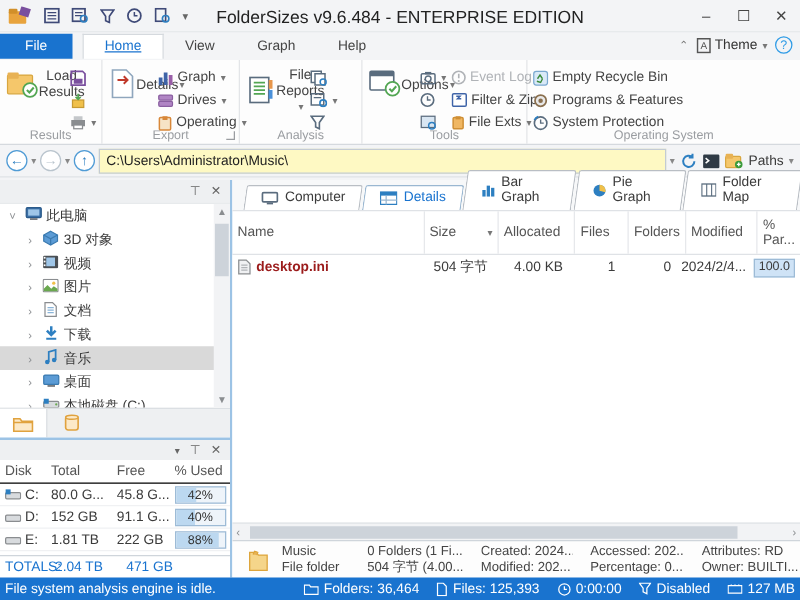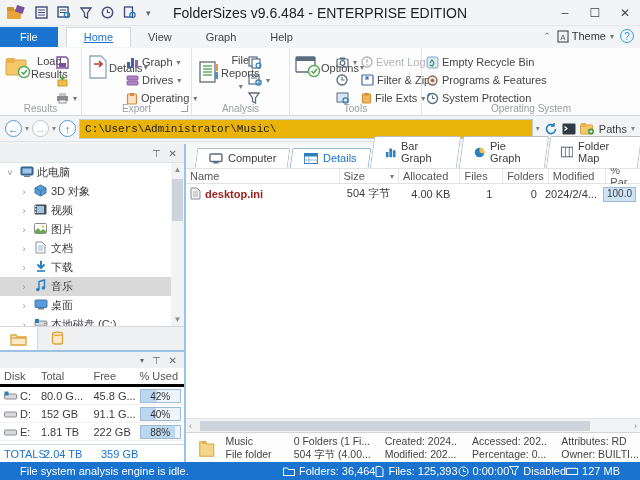--- a/index.html
+++ b/index.html
@@ -37,21 +37,21 @@
   .smallbtn { display:flex; align-items:center; gap:3px; height:16px; color:#444; white-space:nowrap; }
   .smallbtn.disabled { color:#b0b3b7; }
   .drop { font-size:8px; color:#777; margin-left:1px; }
   .launcher { position:absolute; right:3px; bottom:3px; width:7px; height:7px; border-right:1px solid #9a9da1; border-bottom:1px solid #9a9da1; }
 
   
   .addrbar { height:26px; background:#f3f4f6; display:flex; align-items:center; padding:0 5px; gap:3px; border-bottom:1px solid #dfe2e6; }
   .navcirc { width:17px; height:17px; border-radius:50%; border:1px solid #4f9bd5; color:#2d7fc1; font-size:11px; display:flex; align-items:center; justify-content:center; background:#fff; }
   .navcirc.dis { border-color:#b9c4cd; color:#b9c4cd; }
   .navdrop { font-size:8px; color:#888; }
-  .addr-input { flex:1; height:20px; background:#eab308; border:1px solid #c3cbd4; display:flex; align-items:center; padding:0 5px; font-size:11px; color:#222;font-family:Liberation Mono, monospace; }
+  .addr-input { flex:1; height:20px; background:#fef9c3; border:1px solid #c3cbd4; display:flex; align-items:center; padding:0 5px; font-size:11px; color:#222; }
   .addr-tools { display:flex; align-items:center; gap:4px; }
 
   
   .main { position:absolute; top:144px; bottom:18px; left:0; right:0; display:flex; }
   .leftpane { width:186px; border-right:2px solid #9cc3e5; display:flex; flex-direction:column; background:#fff; }
   .pane-head { height:18px; background:#eef0f2; display:flex; align-items:center; justify-content:flex-end; gap:8px; padding:0 7px; color:#666; }
   .pin { font-size:10px; } .xbtn { font-size:10px; }
   .tree { flex:1; position:relative; overflow:hidden; background:#fff; border-top:1px solid #e0e3e6; }
   .trow { display:flex; align-items:center; height:19px; padding-left:4px; gap:3px; white-space:nowrap; }
   .trow .chev { width:12px; color:#8a8d90; font-size:9px; text-align:center; }
@@ -62,57 +62,57 @@
   .tree-thumb { position:absolute; right:1px; top:16px; width:11px; height:42px; background:#cdd3da; }
   .tree-tabs { height:24px; display:flex; border-top:1px solid #d5d9de; background:#eef0f2; }
   .ttab { width:38px; display:flex; align-items:center; justify-content:center; }
   .ttab.active { background:#fff; border-right:1px solid #d5d9de; }
 
   
   .diskpane { height:112px; border-top:2px solid #9cc3e5; display:flex; flex-direction:column; background:#fff; }
   .disk-head { height:16px; background:#eef0f2; display:flex; align-items:center; justify-content:flex-end; gap:8px; padding:0 7px; color:#666; }
   .disk-table { flex:1; font-size:11px; }
   .drow { display:flex; align-items:center; height:18px; border-bottom:1px solid #f0f1f3; }
-  .drow.hdr { color:#555; border-bottom:3px solid #000000; height:19px; }
+  .drow.hdr { color:#555; border-bottom:1px solid #000000; height:19px; }
   .dc1 { width:44px; padding-left:4px; display:flex; gap:3px; align-items:center; }
   .dc2 { width:57px; } .dc3 { width:50px; }
   .dc4 { width:48px; padding-right:3px; }
   .pbar { position:relative; height:14px; border:1px solid #9dbbd6; background:#eef4fa; text-align:center; line-height:13px; font-size:10px; color:#333; overflow:hidden; }
   .pfill { position:absolute; left:0; top:0; bottom:0; background:#bcd8f0; }
   .plabel { position:relative; }
   .totals { height:18px; border-top:1px solid #cfd5db; display:flex; align-items:center; color:#1973cf; }
   .totals .dc1 { color:#1973cf; }
 
   
   .rightpane { flex:1; display:flex; flex-direction:column; background:#fff; min-width:0; }
   .viewtabs { height:24px; display:flex; align-items:flex-end; background:#f7f8f9; padding-left:10px; gap:2px; }
   .vtab { display:flex; align-items:center; gap:5px; padding:3px 12px 4px; border:1px solid #b9bec4; border-bottom:none; border-radius:2px 2px 0 0; background:#fff; color:#3b3b3b; transform:skewX(-8deg); }
   .vtab > * { transform:skewX(8deg); }
   .vtab.active { color:#1973cf; border-color:#9ab7d1; }
-  .grid-hdr { height:16px; display:flex; border-bottom:1px solid #dfe2e6; border-top:1px solid #dfe2e6; color:#555; align-items:center; }
+  .grid-hdr { height:36px; display:flex; border-bottom:1px solid #dfe2e6; border-top:1px solid #dfe2e6; color:#555; align-items:center; }
   .gc { padding:0 4px; border-right:1px solid #e6e8eb; height:100%; display:flex; align-items:center; }
   .gc-name { width:155px; } .gc-size { width:60px; justify-content:space-between; }
   .gc-alloc { width:62px; } .gc-files { width:43px; }
   .gc-folders { width:46px; } .gc-mod { width:58px; } .gc-pct { flex:1; border-right:none; }
   .grid-row { height:19px; display:flex; align-items:center; }
   .rc { padding:0 4px; height:100%; display:flex; align-items:center; }
   .fname { color:#9b1b1b; font-weight:bold; gap:4px; }
   .num { justify-content:flex-end; }
   .pctcell { background:#cfe3f6; border:1px solid #9dbbd6; height:15px; margin-top:2px; padding:0 3px; font-size:10px; align-items:center; }
   .grid-body { flex:1; background:#fff; }
   .hscroll { height:14px; background:#f2f3f5; border-top:1px solid #e0e3e6; display:flex; align-items:center; justify-content:space-between; padding:0 3px; color:#8a8d90; font-size:9px; position:relative; }
   .hthumb { position:absolute; left:14px; top:2px; height:10px; width:390px; background:#cdd3da; }
 
   
   .infopane { height:30px; border-top:1px solid #cfd5db; display:flex; align-items:center; gap:0; background:#fdfdfd; padding-left:12px; font-size:10.5px; color:#444; }
   .info-col { display:flex; flex-direction:column; line-height:13px; margin-right:14px; white-space:nowrap; overflow:hidden; }
 
   
-  .statusbar { position:absolute; bottom:0; left:0; right:0; height:18px; background:#1973cf; color:#fff; display:flex; align-items:center; padding:0 20px; font-size:11px; }
-  .sb-right { margin-left:auto; display:flex; align-items:flex-end; }
+  .statusbar { position:absolute; bottom:0; left:0; right:0; height:18px; background:#1973cf; color:#fff; display:flex; align-items:center; padding:0 4px; font-size:11px; }
+  .sb-right { margin-left:auto; display:flex; align-items:flex-end; gap:14px; }
   .sb-item { display:flex; align-items:center; gap:4px; }
   .sb-ico { font-size:10px; display:flex; align-items:center; }
 
   .mini { display:inline-flex; align-items:center; justify-content:center; }
 </style>
 </head>
 <body>
 
 <div class="titlebar">
   <svg class="app-icon" viewBox="0 0 20 16">
@@ -598,21 +598,21 @@
               <div class="pbar">
                 <div class="pfill" style="width: 88%;"></div>
                 <div class="plabel">88%</div>
               </div>
             </div>
         </div>
       </div>
       <div class="totals">
         <div class="dc1">TOTALS:</div>
         <div class="dc2">2.04 TB</div>
-        <div class="dc3">359 GB</div>
+        <div class="dc3">471 GB</div>
       </div>
     </div>
   </div>
 
   <div class="rightpane">
     <div class="viewtabs">
       <div class="vtab">
           <svg width="14" height="11" viewBox="0 0 14 11">
             <rect x="1" y="1" width="12" height="7.5" rx="1" fill="#fff" stroke="#5a6c7e" stroke-width="1.4"></rect>
             <rect x="4.5" y="9" width="5" height="1.5" fill="#5a6c7e"></rect>

